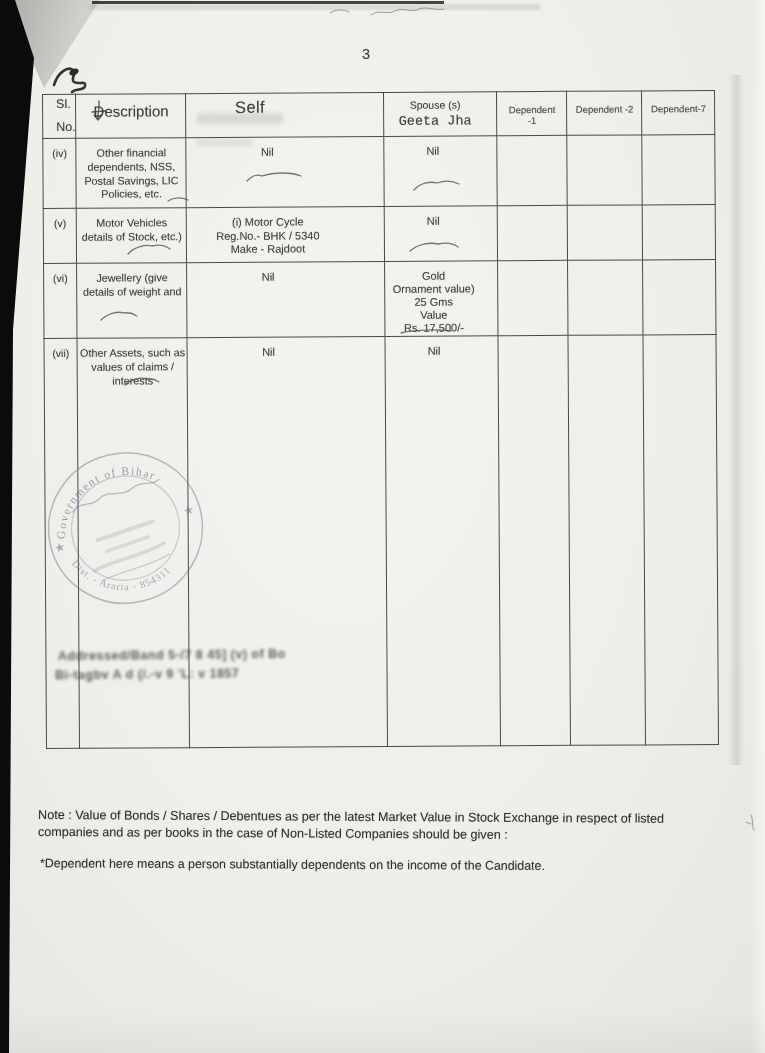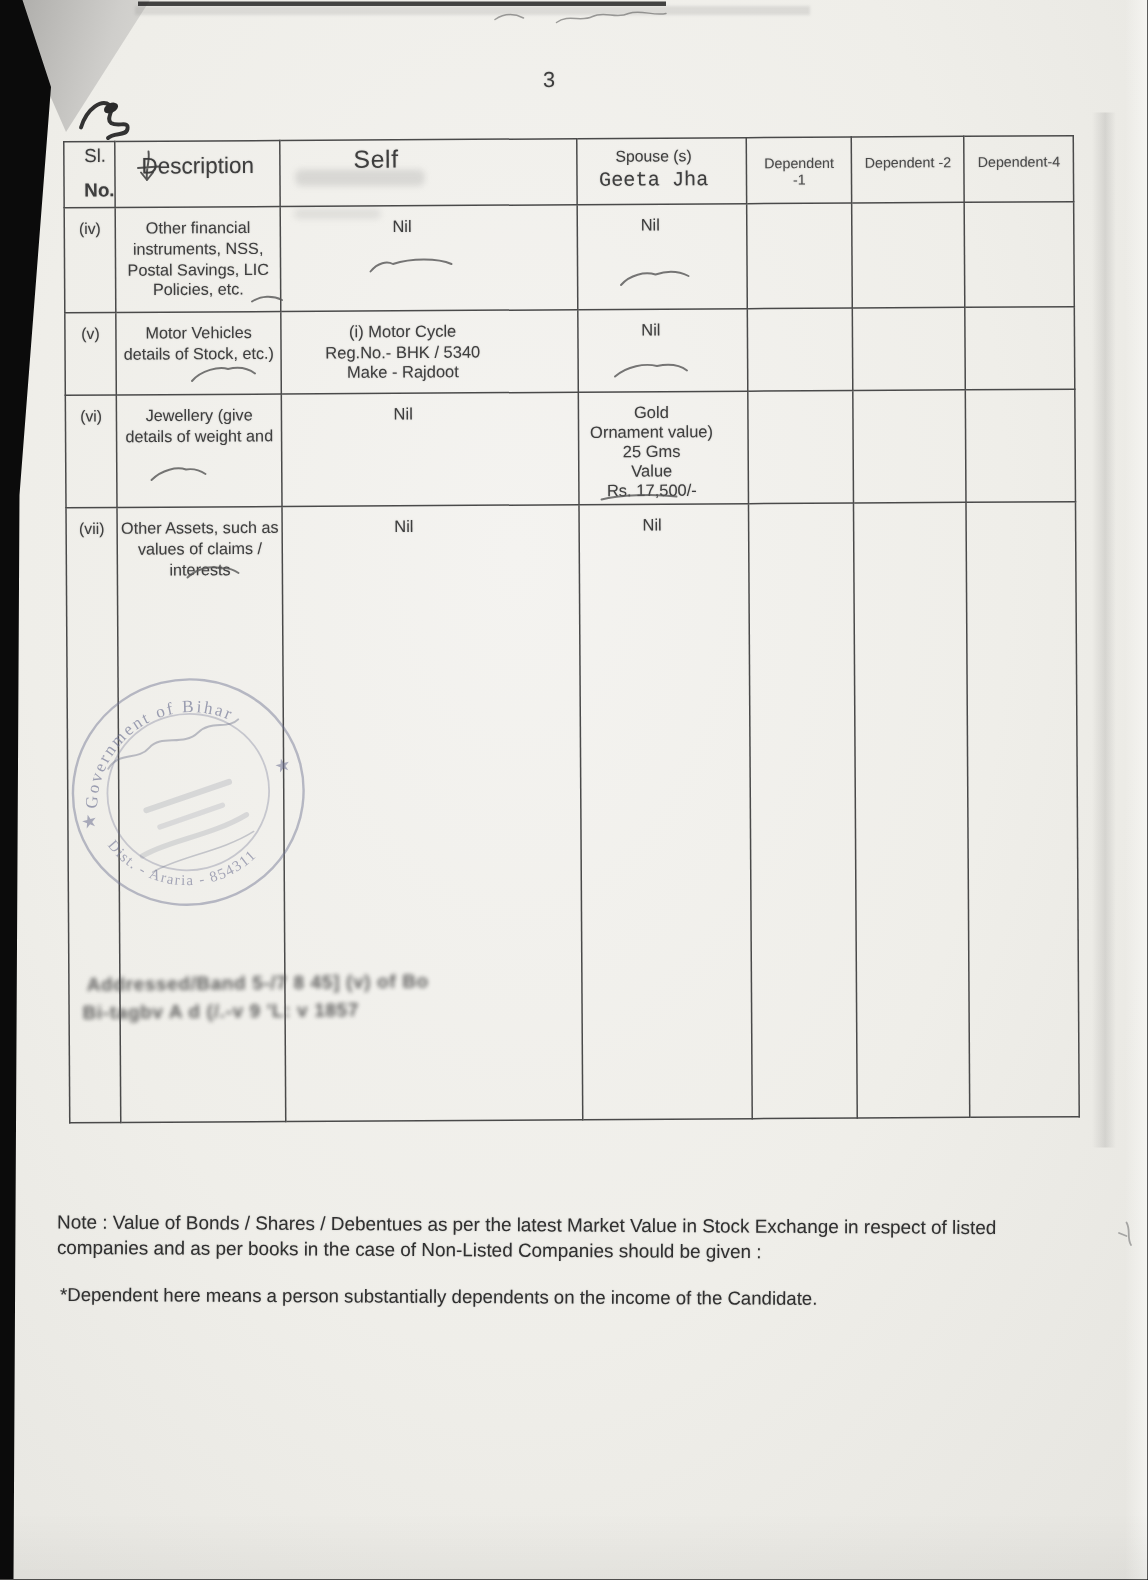--- a/index.html
+++ b/index.html
@@ -34,21 +34,21 @@
 
   
   table.doc-table{
     position:absolute;left:44px;top:92px;border-collapse:collapse;table-layout:fixed;
     transform:rotate(-0.35deg);transform-origin:50% 50%;z-index:2;
   }
   .doc-table th,.doc-table td{border:1px solid #4a4a4a;vertical-align:top;padding:0;font-weight:normal;}
   tr.r-head{height:44px;} tr.r-iv{height:70px;} tr.r-v{height:55px;} tr.r-vi{height:75px;} tr.r-vii{height:410px;}
 
   th.c-sl{ text-align:left;padding:3px 0 0 13px;font-size:12.5px;line-height:1.1;}
-  th.c-sl .sl2{margin-top:9px;font-weight:bold;}
+  th.c-sl .sl2{margin-top:9px;}
   th.c-desc{ text-align:center;padding-top:8px;font-size:15px;}
   th.head-self{ text-align:center;padding:4px 70px 0 0;font-size:16.5px;letter-spacing:.4px;}
   th.c-spouse{ text-align:center;padding:6px 11px 0 0;}
   th.c-spouse .spouse-label{font-size:10.5px;}
   th.c-spouse .spouse-name{font-size:13.5px;margin-top:3px;font-family:Liberation Mono, monospace;}
   th.c-dep{ text-align:center;padding:12px 8px 0;font-size:9.5px;color:#4a4a4a;}
 
   td.c-sl{ text-align:center;padding-top:8px;font-size:10.5px;}
   td.c-desc{ text-align:center;padding:8px 1px 0;font-size:10.8px;line-height:1.28;}
   td.c-self{ text-align:center;padding:8px 40px 0 4px;font-size:11px;line-height:1.24;}
@@ -102,28 +102,28 @@
           <div class="sl2">No.</div>
         </th>
         <th class="c-desc">Description</th>
         <th class="head-self">Self</th>
         <th class="c-spouse">
           <div class="spouse-label">Spouse (s)</div>
           <div class="spouse-name">Geeta Jha</div>
         </th>
         <th class="c-dep">Dependent -1</th>
         <th class="c-dep">Dependent -2</th>
-        <th class="c-dep">Dependent-4</th>
+        <th class="c-dep">Dependent-7</th>
       </tr>
     </thead>
     <tbody>
       <tr class="r-iv">
         <td class="c-sl">(iv)</td>
         <td class="c-desc pre">Other financial
-instruments, NSS,
+dependents, NSS,
 Postal Savings, LIC
 Policies, etc.</td>
         <td class="c-self pre">Nil</td>
         <td class="c-spouse pre">Nil</td>
         <td class="c-dep"></td>
         <td class="c-dep"></td>
         <td class="c-dep"></td>
       </tr>
       <tr class="r-v">
         <td class="c-sl">(v)</td>

